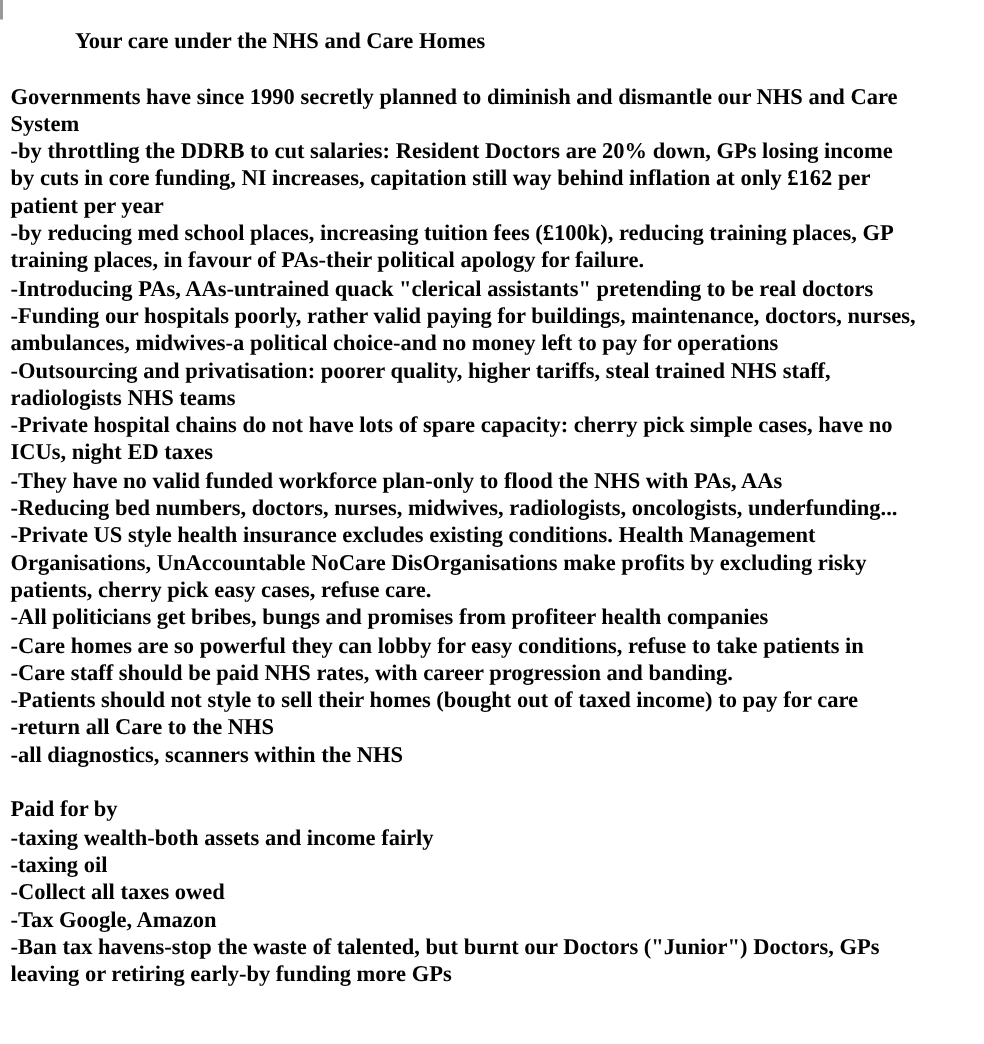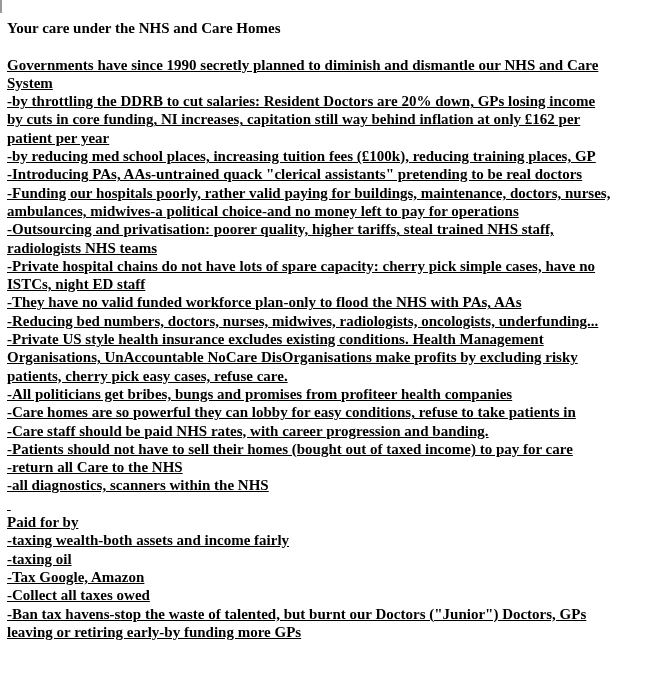--- a/index.html
+++ b/index.html
@@ -18,26 +18,26 @@
     font-family: "Liberation Serif", "DejaVu Serif", serif;
     font-weight: bold;
     font-size: 15px;
     overflow: hidden;
   }
   .line {
     height: 18.3px;
     line-height: 18.3px;
     white-space: pre;
     overflow: visible;
-    text-decoration: underline;
   }
   .title-line {
     height: 18.3px;
     line-height: 18.3px;
     white-space: pre;
+    margin-left: 43px;
   }
   .spacer-line {
     height: 18.3px;
   }
   .caret-artifact {
     position: absolute;
     left: 0;
     top: 0;
     width: 2px;
     height: 13px;
@@ -51,40 +51,41 @@
   <div class="caret-artifact"></div>
   <div class="title-line">Your care under the NHS and Care Homes</div>
   <div class="spacer-line"></div>
   <div>
       <div class="line">Governments have since 1990 secretly planned to diminish and dismantle our NHS and Care</div>
       <div class="line">System</div>
       <div class="line">-by throttling the DDRB to cut salaries: Resident Doctors are 20% down, GPs losing income</div>
       <div class="line">by cuts in core funding, NI increases, capitation still way behind inflation at only £162 per</div>
       <div class="line">patient per year</div>
       <div class="line">-by reducing med school places, increasing tuition fees (£100k), reducing training places, GP</div>
+      <div class="line">training places, in favour of PAs-their political apology for failure.</div>
       <div class="line">-Introducing PAs, AAs-untrained quack "clerical assistants" pretending to be real doctors</div>
       <div class="line">-Funding our hospitals poorly, rather valid paying for buildings, maintenance, doctors, nurses,</div>
       <div class="line">ambulances, midwives-a political choice-and no money left to pay for operations</div>
       <div class="line">-Outsourcing and privatisation: poorer quality, higher tariffs, steal trained NHS staff,</div>
       <div class="line">radiologists NHS teams</div>
       <div class="line">-Private hospital chains do not have lots of spare capacity: cherry pick simple cases, have no</div>
-      <div class="line">ISTCs, night ED staff</div>
+      <div class="line">ICUs, night ED taxes</div>
       <div class="line">-They have no valid funded workforce plan-only to flood the NHS with PAs, AAs</div>
       <div class="line">-Reducing bed numbers, doctors, nurses, midwives, radiologists, oncologists, underfunding...</div>
       <div class="line">-Private US style health insurance excludes existing conditions. Health Management</div>
       <div class="line">Organisations, UnAccountable NoCare DisOrganisations make profits by excluding risky</div>
       <div class="line">patients, cherry pick easy cases, refuse care.</div>
       <div class="line">-All politicians get bribes, bungs and promises from profiteer health companies</div>
       <div class="line">-Care homes are so powerful they can lobby for easy conditions, refuse to take patients in</div>
       <div class="line">-Care staff should be paid NHS rates, with career progression and banding.</div>
-      <div class="line">-Patients should not have to sell their homes (bought out of taxed income) to pay for care</div>
+      <div class="line">-Patients should not style to sell their homes (bought out of taxed income) to pay for care</div>
       <div class="line">-return all Care to the NHS</div>
       <div class="line">-all diagnostics, scanners within the NHS</div>
       <div class="line">&nbsp;</div>
       <div class="line">Paid for by</div>
       <div class="line">-taxing wealth-both assets and income fairly</div>
       <div class="line">-taxing oil</div>
+      <div class="line">-Collect all taxes owed</div>
       <div class="line">-Tax Google, Amazon</div>
-      <div class="line">-Collect all taxes owed</div>
       <div class="line">-Ban tax havens-stop the waste of talented, but burnt our Doctors ("Junior") Doctors, GPs</div>
       <div class="line">leaving or retiring early-by funding more GPs</div>
     </div>
 </div>
 
 </body></html>

